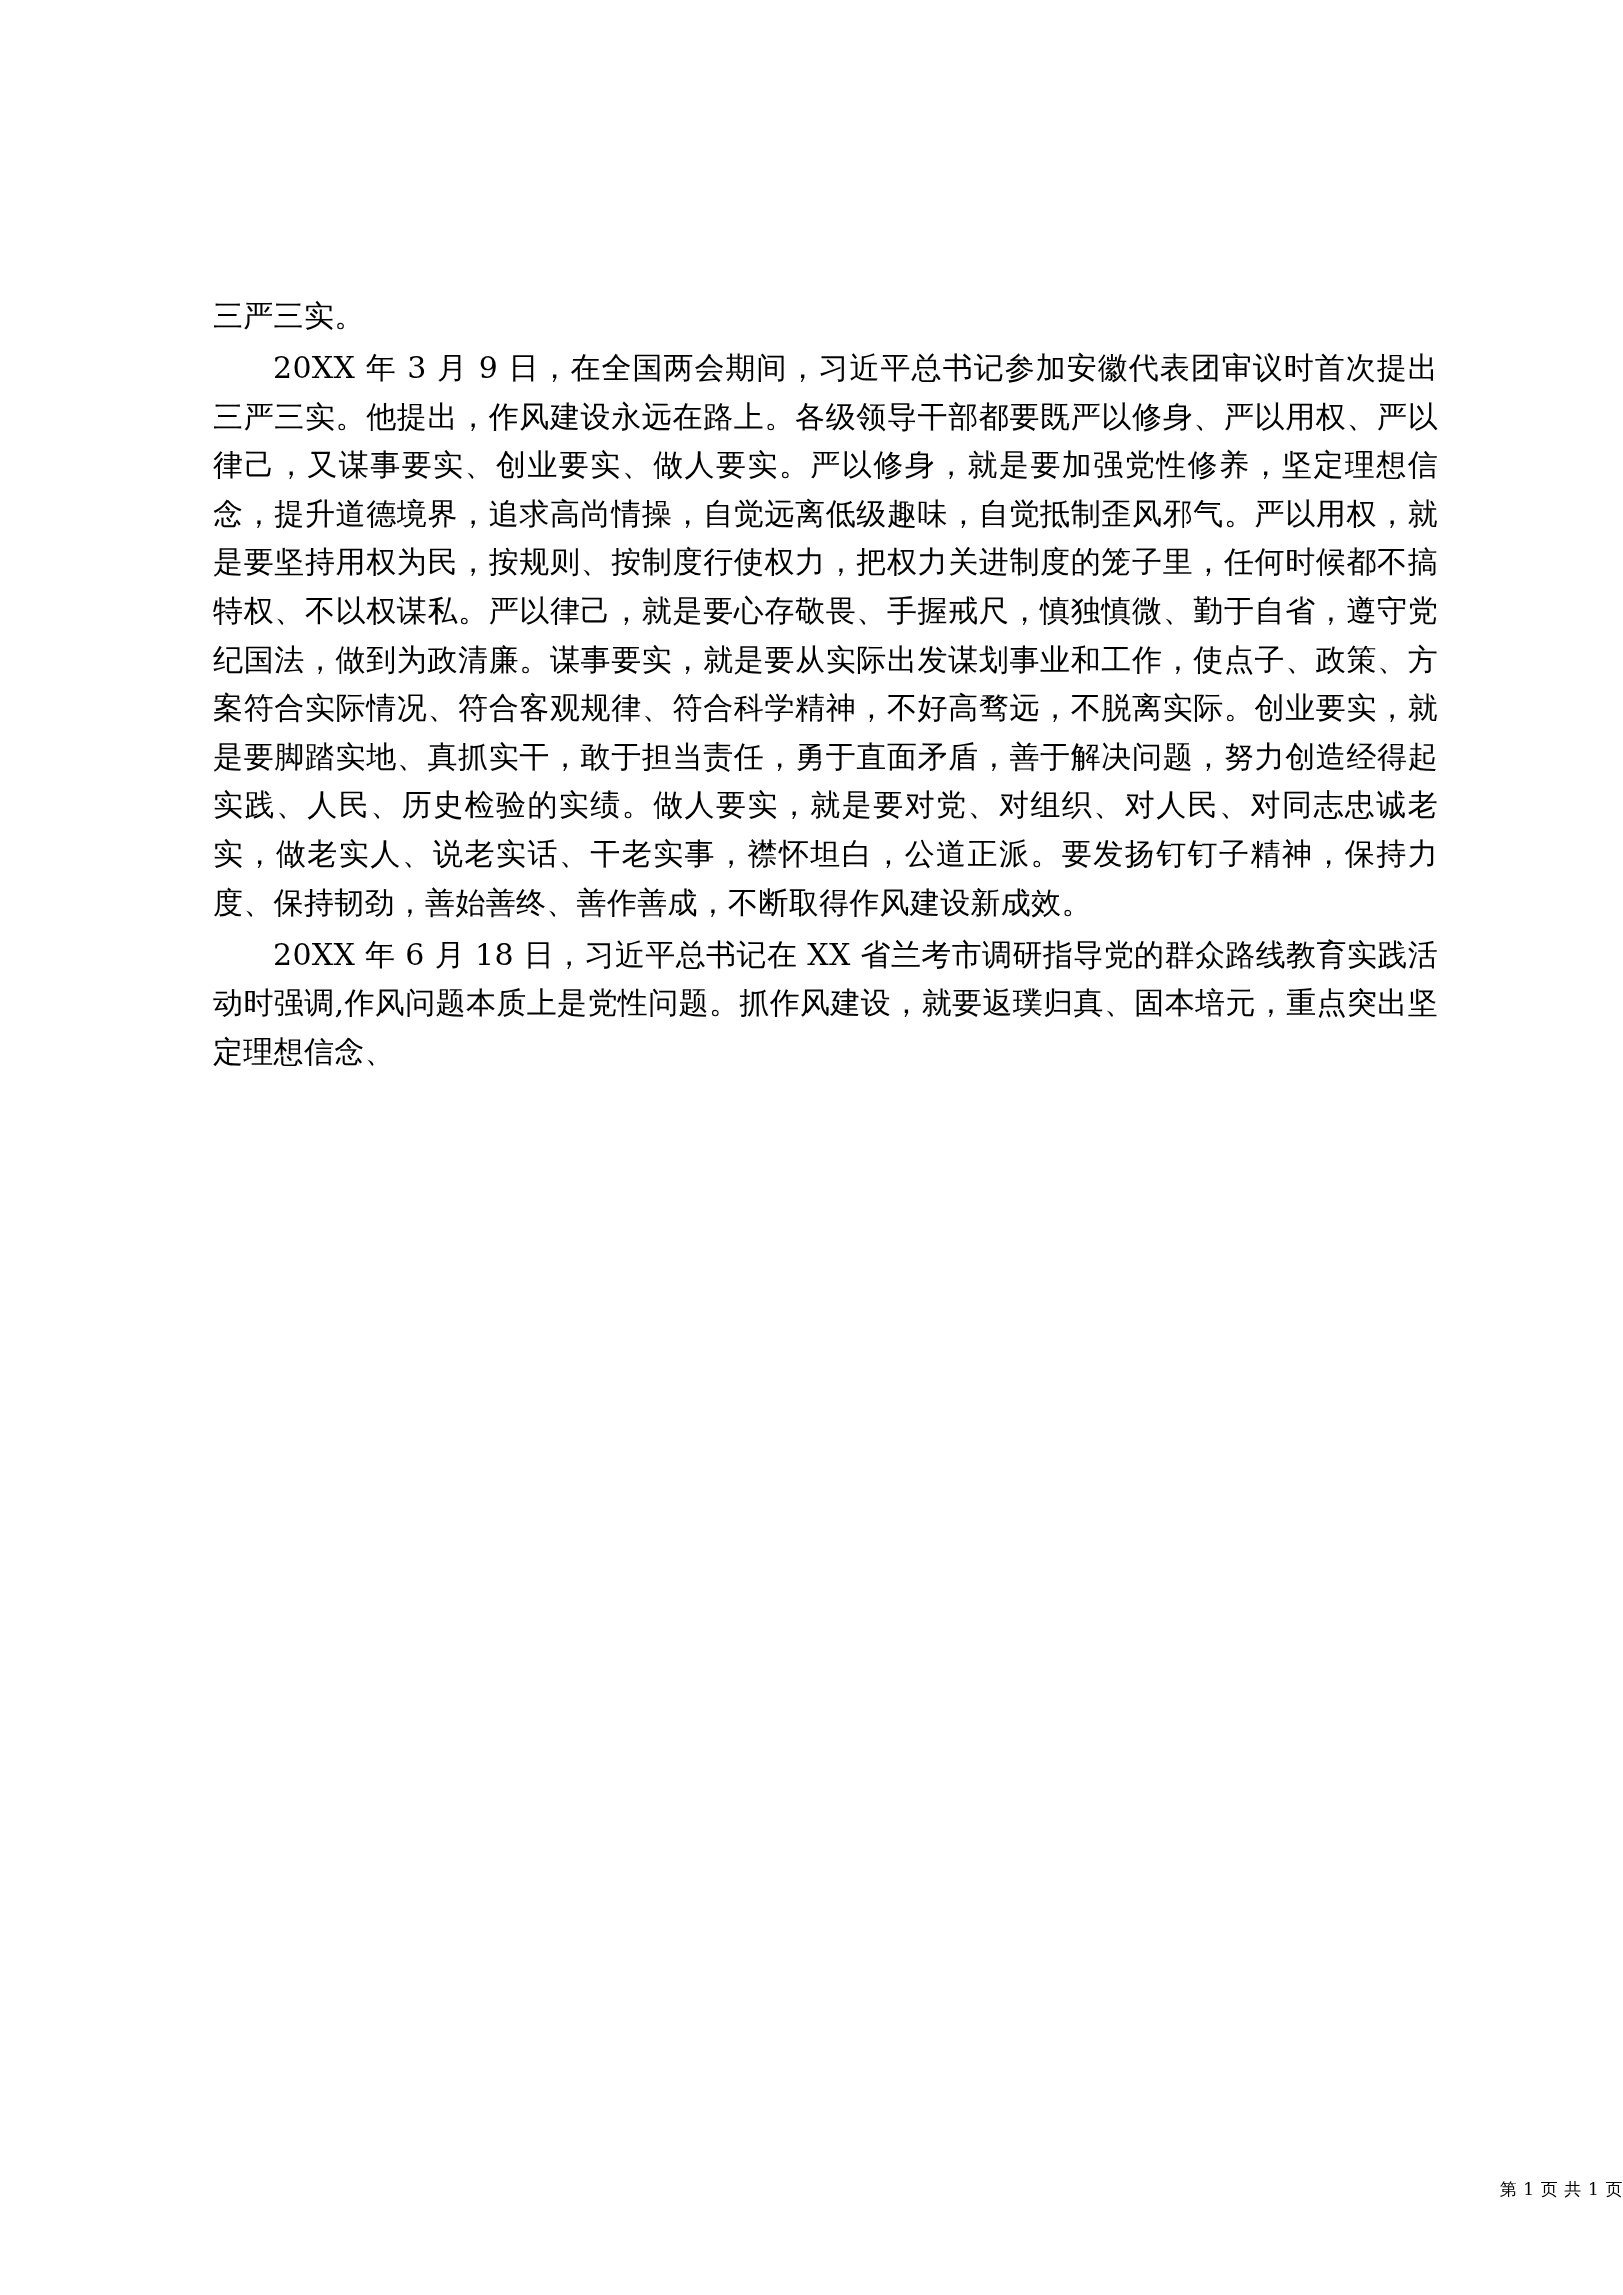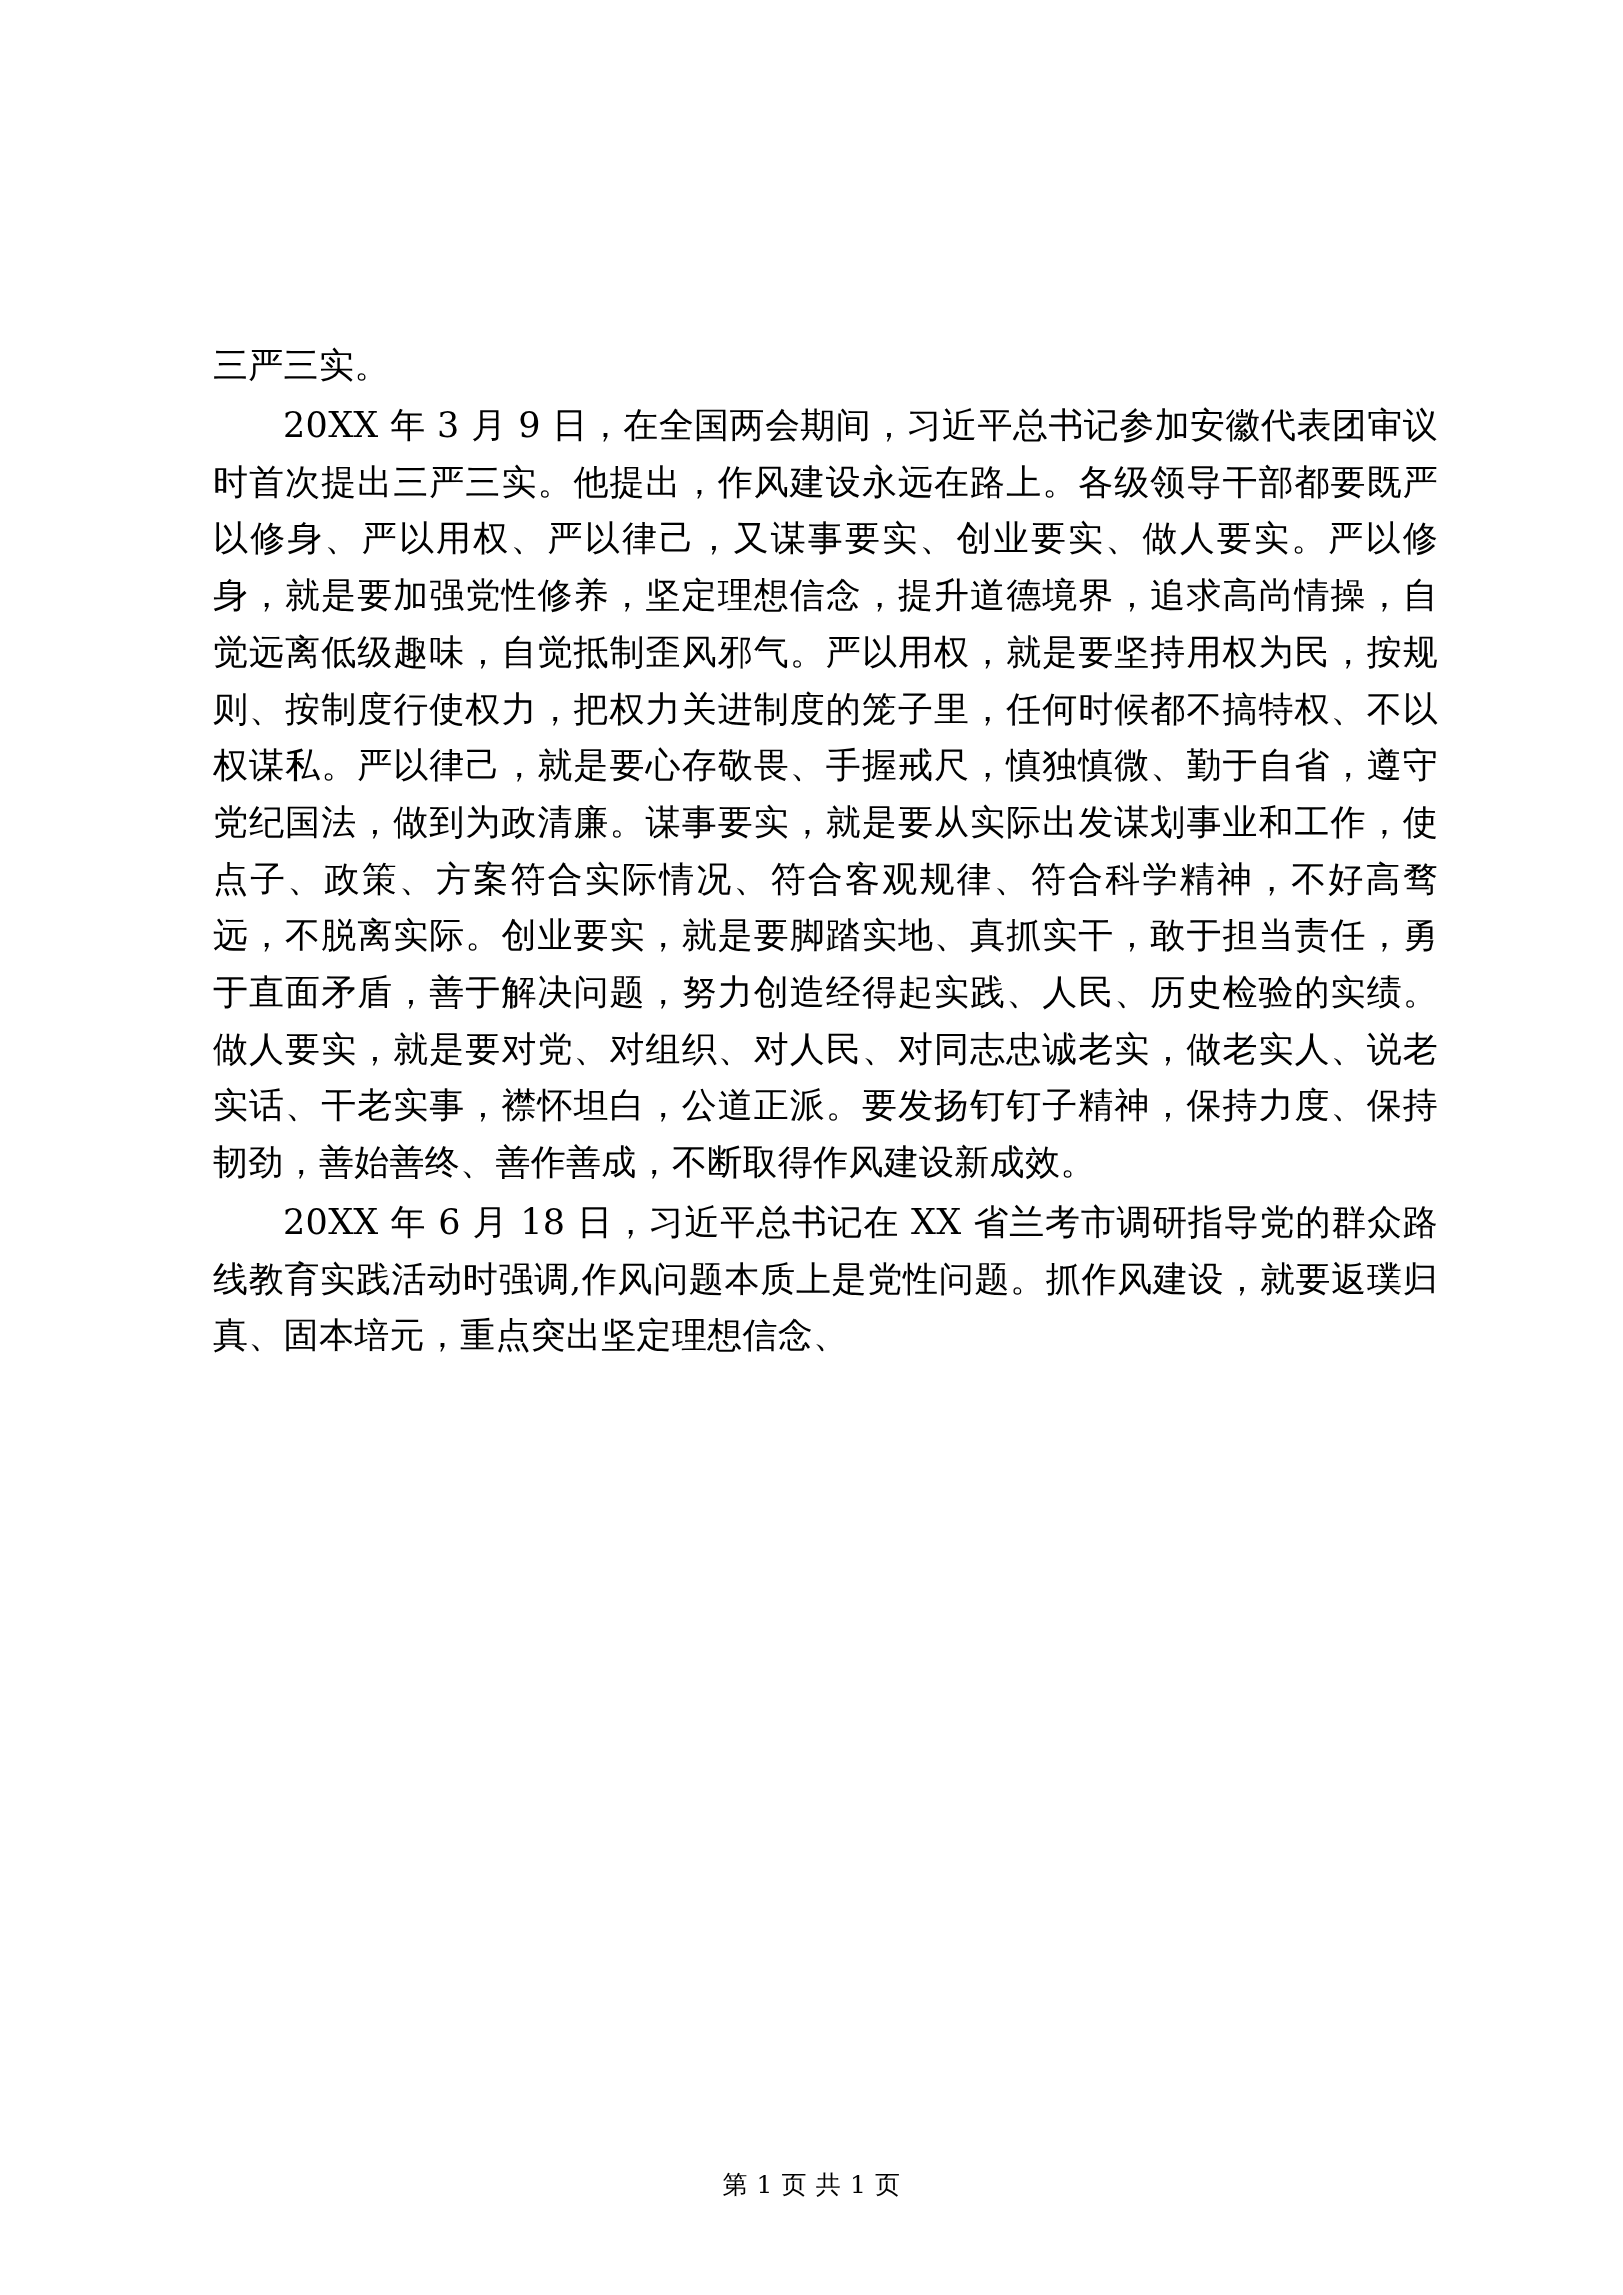--- a/index.html
+++ b/index.html
@@ -18,41 +18,40 @@
   .page {
     position: absolute;
     left: 0;
     top: 0;
     width: 1623px;
     height: 2295px;
     box-sizing: border-box;
     padding: 292px 185px 0 213px;
   }
   .doc-body {
-    font-size: 35px;
+    font-size: 30px;
     line-height: 1.62;
     text-align: justify;
     text-justify: inter-ideograph;
     letter-spacing: 0.3px;
-    margin-top: 45px;
   }
   .para {
     margin: 0 0 3.4px 0;
     text-indent: 0;
   }
   .para.indent {
     text-indent: 2em;
   }
   .footer {
     position: absolute;
     left: 0;
     right: 0;
     bottom: 94px;
-    text-align: center;
-    font-size: 25px;
+    text-align: right;
+    font-size: 17px;
     letter-spacing: 0.6px;
     font-family: "DejaVu Serif", "Liberation Serif", serif;
   }
 </style>
 </head>
 <body>
 
 <div class="page">
   <div class="doc-body">
     <p class="para">三严三实。</p>

